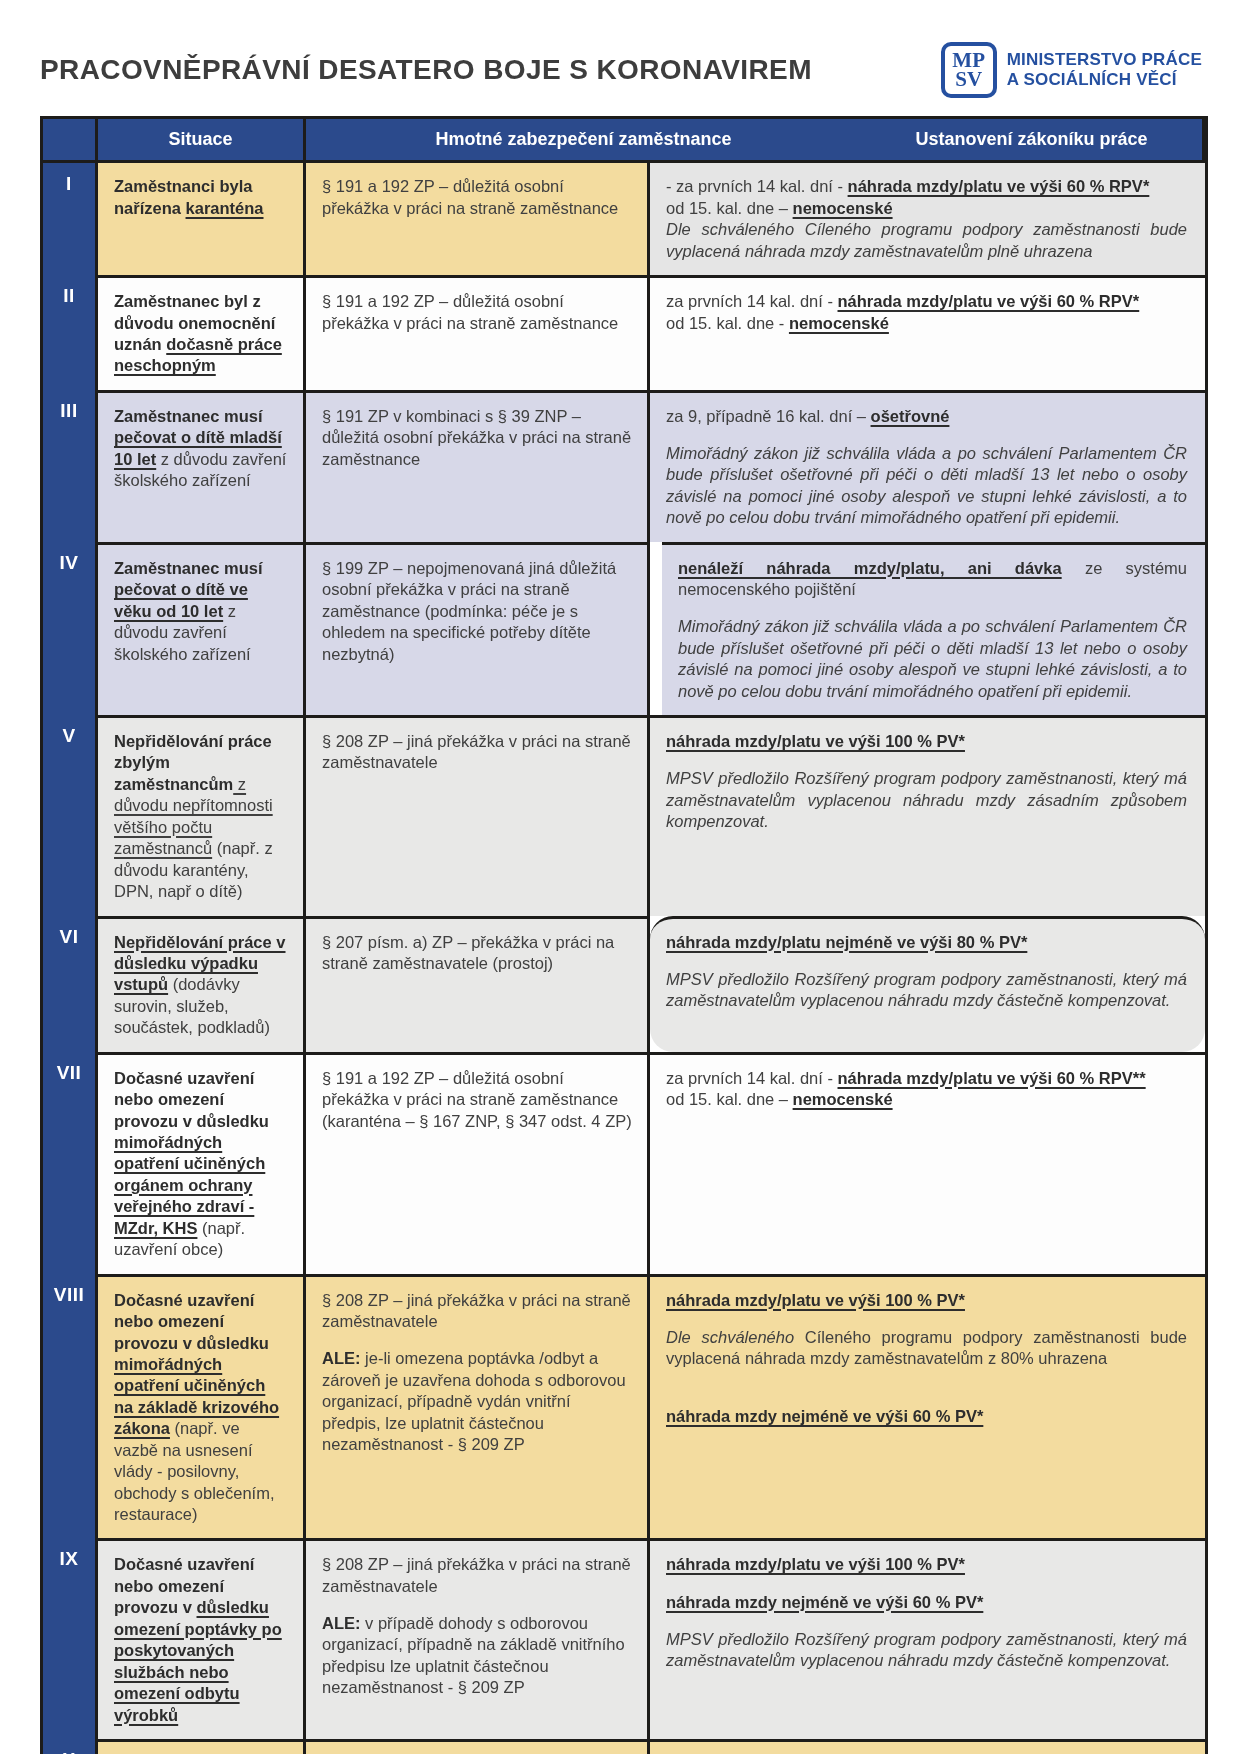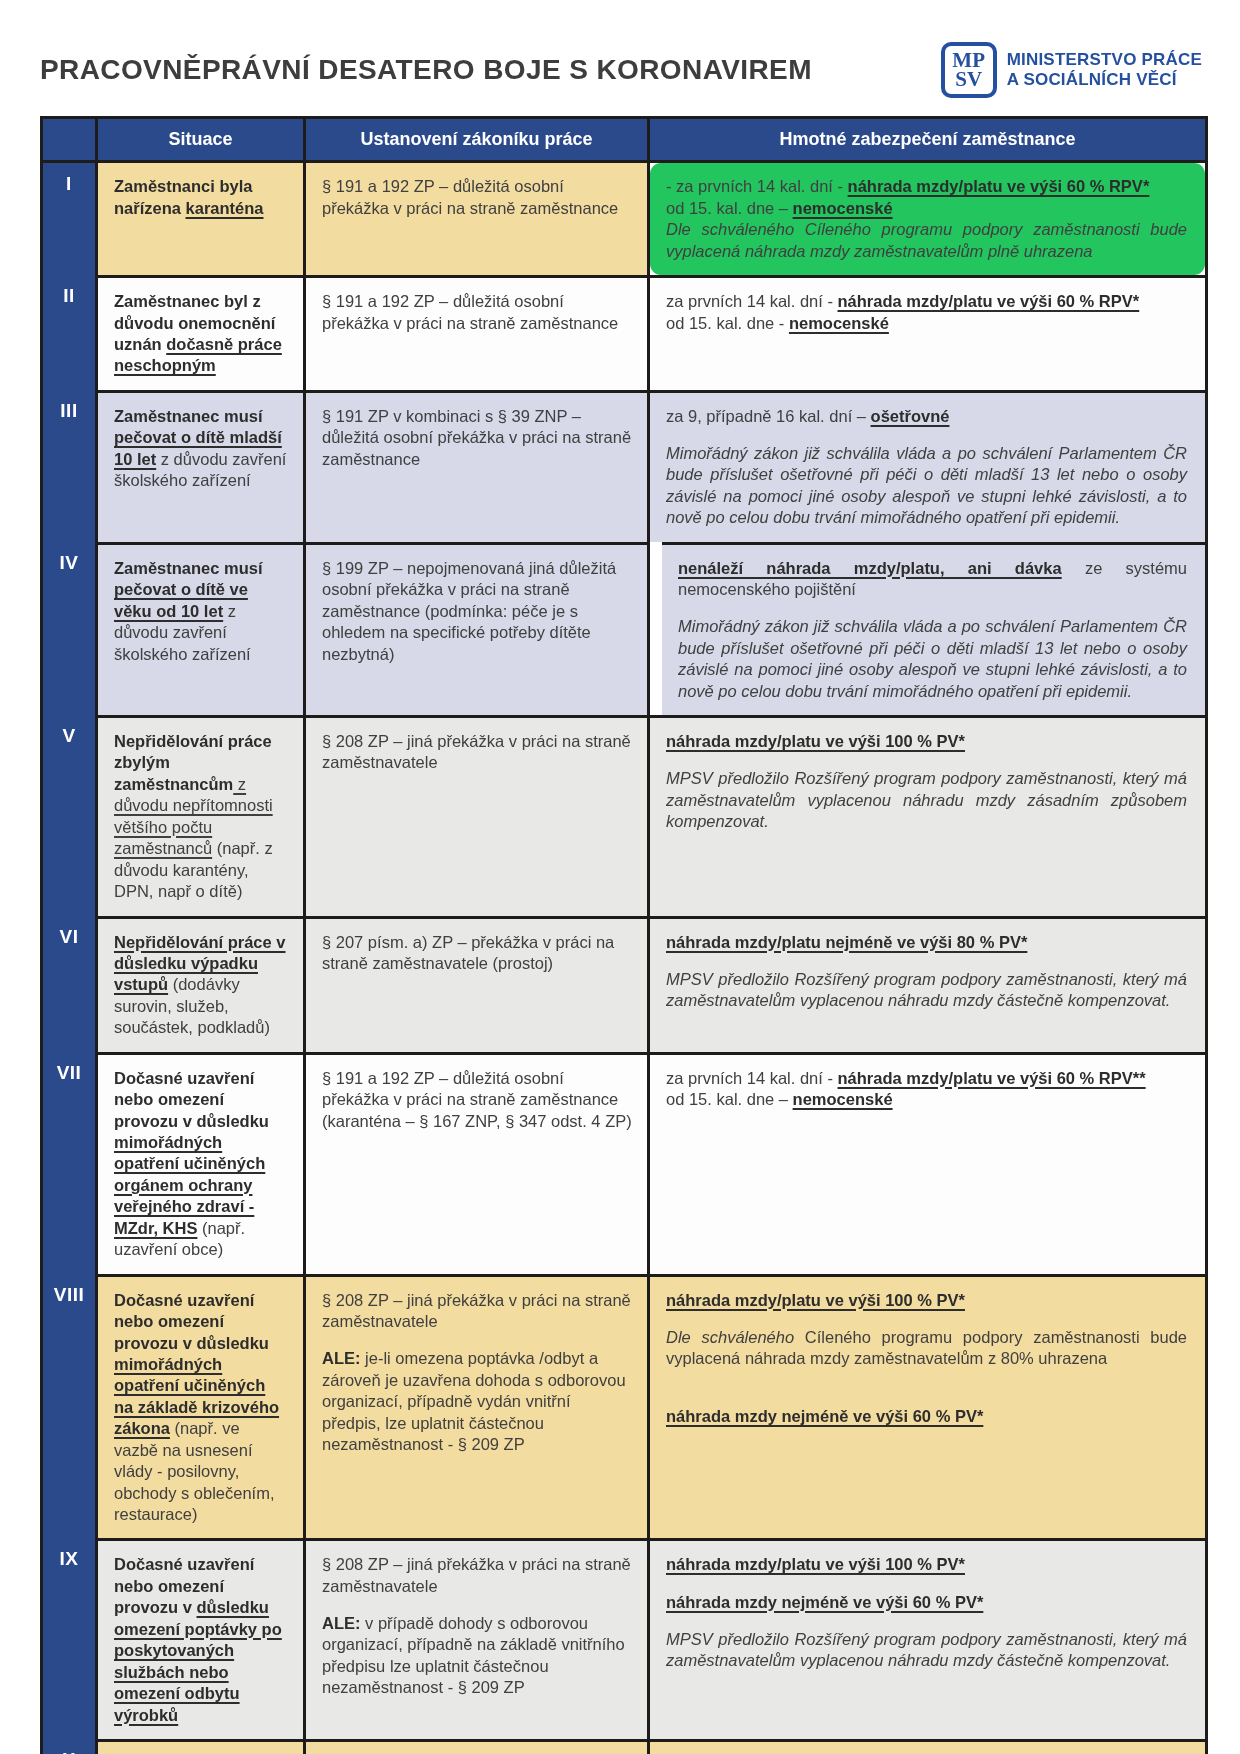--- a/index.html
+++ b/index.html
@@ -66,33 +66,33 @@
         <span>MINISTERSTVO PRÁCE</span>
         <span>A SOCIÁLNÍCH VĚCÍ</span>
       </div>
     </div>
   </header>
 
   <div class="tbl">
     <div class="row header-row">
       <div class="num-cell"></div>
       <div class="cell c-situace">Situace</div>
+      <div class="cell c-hmotne">Hmotné zabezpečení zaměstnance</div>
       <div class="cell c-ustanoveni">Ustanovení zákoníku práce</div>
-      <div class="cell c-hmotne">Hmotné zabezpečení zaměstnance</div>
     </div>
     <div id="rows">
         <div class="row body-row">
           <div class="num-cell">I</div>
           <div class="cell b-cell c-situace" style="background: rgb(243, 220, 159);">
             <p><span class="b">Zaměstnanci byla nařízena </span><span class="b u">karanténa</span></p>
           </div>
           <div class="cell b-cell c-ustanoveni" style="background: rgb(243, 220, 159);">
             <p><span>§ 191 a 192 ZP – důležitá osobní překážka v práci na straně zaměstnance</span></p>
           </div>
-          <div class="cell b-cell c-hmotne" style="background: #22c55e; border-radius: 11px;">
+          <div class="cell b-cell c-hmotne" style="background: #e5e5e5;">
             <p><span>- za prvních 14 kal. dní - </span><span class="b u">náhrada mzdy/platu ve výši 60 % RPV*</span></p>
             <p style="margin-top: 0em;"><span>od 15. kal. dne – </span><span class="b u">nemocenské</span></p>
             <p style="margin-top: 0em;"><span class="i">Dle schváleného Cíleného programu podpory zaměstnanosti bude vyplacená náhrada mzdy zaměstnavatelům plně uhrazena</span></p>
           </div>
         </div>
         <div class="row body-row">
           <div class="num-cell">II</div>
           <div class="cell b-cell c-situace" style="background: rgb(253, 253, 253);">
             <p><span class="b">Zaměstnanec byl z důvodu onemocnění uznán </span><span class="b u">dočasně práce neschopným</span></p>
           </div>
@@ -144,21 +144,21 @@
           </div>
         </div>
         <div class="row body-row">
           <div class="num-cell">VI</div>
           <div class="cell b-cell c-situace" style="background: rgb(232, 232, 231);">
             <p><span class="b u">Nepřidělování práce v důsledku výpadku vstupů</span><span> (dodávky surovin, služeb, součástek, podkladů)</span></p>
           </div>
           <div class="cell b-cell c-ustanoveni" style="background: rgb(232, 232, 231);">
             <p><span>§ 207 písm. a) ZP – překážka v práci na straně zaměstnavatele (prostoj)</span></p>
           </div>
-          <div class="cell b-cell c-hmotne" style="background: rgb(232, 232, 231);">
+          <div class="cell b-cell c-hmotne" style="background: rgb(232, 232, 231); border-radius: 23px;">
             <p><span class="b u">náhrada mzdy/platu nejméně ve výši 80 % PV*</span></p>
             <p><span class="i">MPSV předložilo Rozšířený program podpory zaměstnanosti, který má zaměstnavatelům vyplacenou náhradu mzdy částečně kompenzovat.</span></p>
           </div>
         </div>
         <div class="row body-row">
           <div class="num-cell">VII</div>
           <div class="cell b-cell c-situace" style="background: rgb(253, 253, 253);">
             <p><span class="b">Dočasné uzavření nebo omezení provozu v důsledku </span><span class="b u">mimořádných opatření učiněných orgánem ochrany veřejného zdraví - MZdr, KHS</span><span> (např. uzavření obce)</span></p>
           </div>
           <div class="cell b-cell c-ustanoveni" style="background: rgb(253, 253, 253);">

